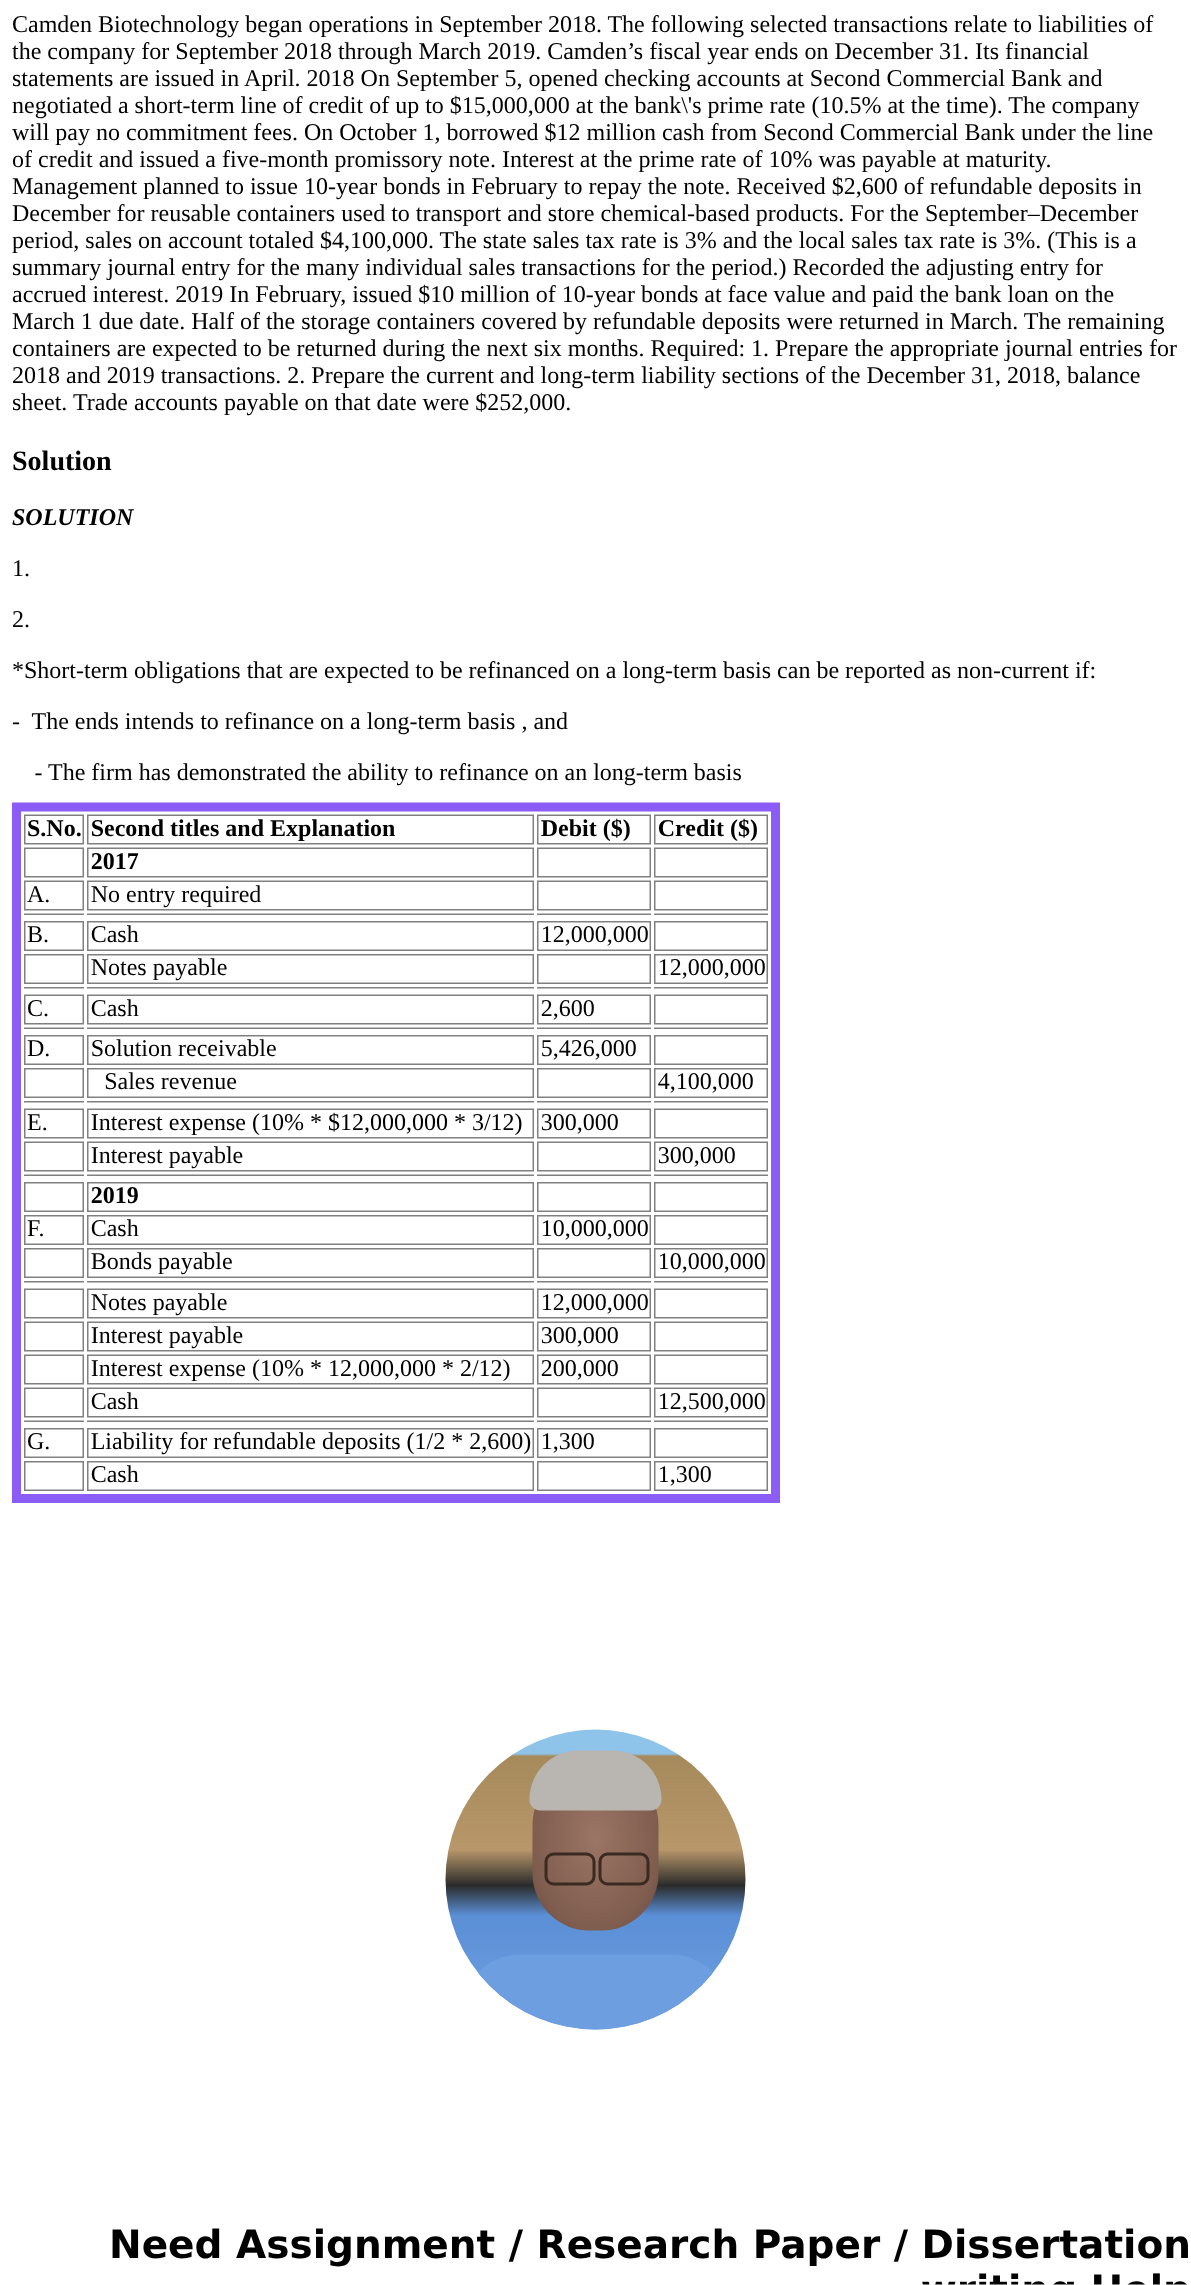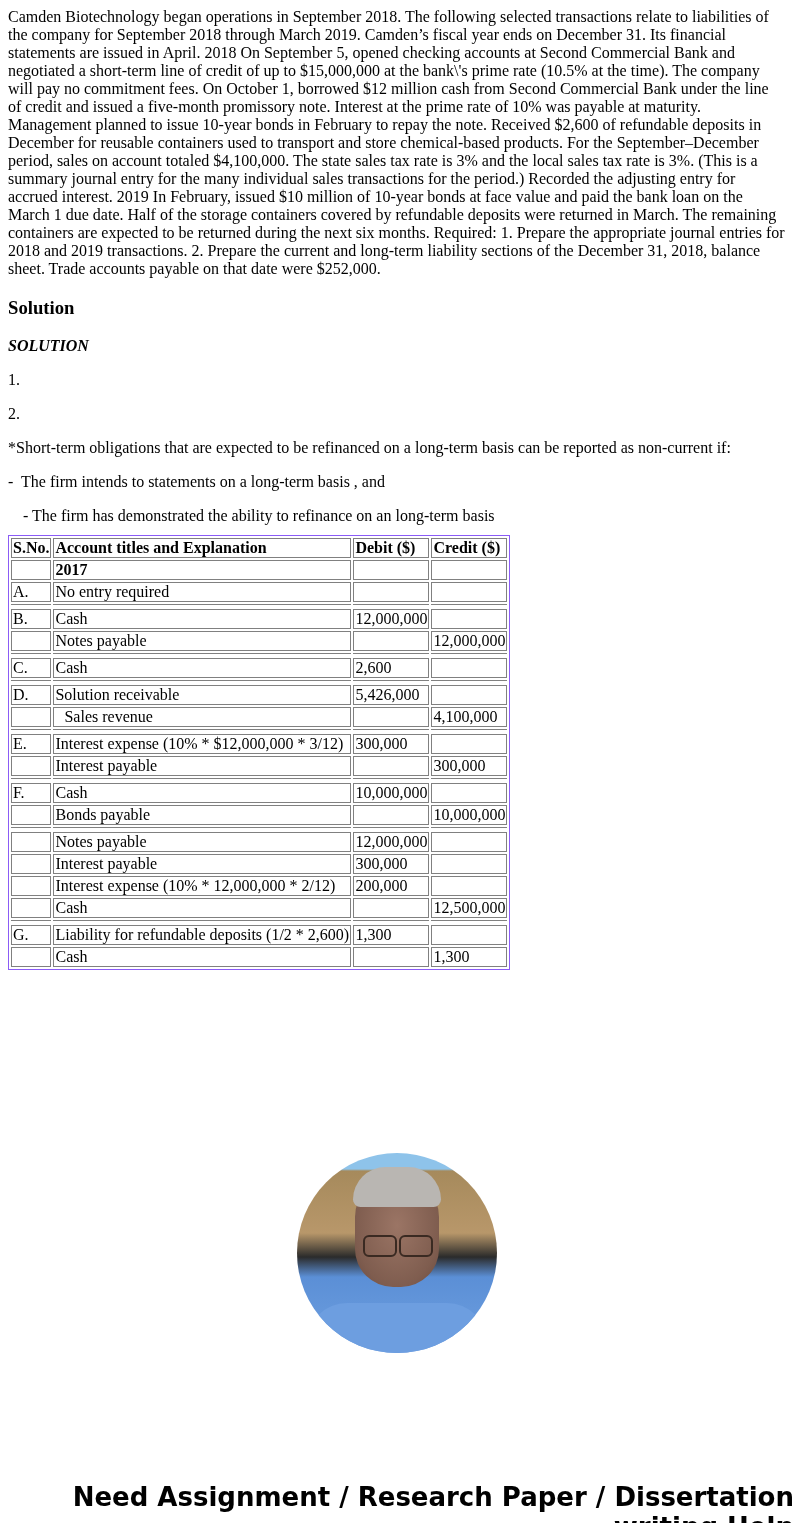--- a/index.html
+++ b/index.html
@@ -12,21 +12,21 @@
       position: relative;
     }
     .content { padding: 8px 8px 0 8px; }
     p { margin: 0 0 16px 0; line-height: 18px; }
     .problem { margin: 0; line-height: 18px; }
     h3.sol-heading {
       font-size: 18.7px; font-weight: bold; margin: 19px 0 18px 0; line-height: 22px;
     }
     .sol-label { font-style: italic; font-weight: bold; }
     table.journal {
-      border: 1px solid #8b5cf6;
+      border: 6px solid #8b5cf6;
       border-collapse: separate;
       border-spacing: 2px;
       margin-top: 0;
     }
     table.journal td, table.journal th {
       border: 1px solid #808080;
       padding: 0 1px;
       height: 18px;
       line-height: 18px;
       font-size: 16px;
@@ -81,28 +81,28 @@
 
 <div class="content">
   <p class="problem">Camden Biotechnology began operations in September 2018. The following selected transactions relate to liabilities of the company for September 2018 through March 2019. Camden’s fiscal year ends on December 31. Its financial statements are issued in April. 2018 On September 5, opened checking accounts at Second Commercial Bank and negotiated a short-term line of credit of up to $15,000,000 at the bank\'s prime rate (10.5% at the time). The company will pay no commitment fees. On October 1, borrowed $12 million cash from Second Commercial Bank under the line of credit and issued a five-month promissory note. Interest at the prime rate of 10% was payable at maturity. Management planned to issue 10-year bonds in February to repay the note. Received $2,600 of refundable deposits in December for reusable containers used to transport and store chemical-based products. For the September–December period, sales on account totaled $4,100,000. The state sales tax rate is 3% and the local sales tax rate is 3%. (This is a summary journal entry for the many individual sales transactions for the period.) Recorded the adjusting entry for accrued interest. 2019 In February, issued $10 million of 10-year bonds at face value and paid the bank loan on the March 1 due date. Half of the storage containers covered by refundable deposits were returned in March. The remaining containers are expected to be returned during the next six months. Required: 1. Prepare the appropriate journal entries for 2018 and 2019 transactions. 2. Prepare the current and long-term liability sections of the December 31, 2018, balance sheet. Trade accounts payable on that date were $252,000.</p>
 
   <h3 class="sol-heading">Solution</h3>
 
   <p><span class="sol-label">SOLUTION</span></p>
   <p>1.</p>
   <p>2.</p>
   <p>*Short-term obligations that are expected to be refinanced on a long-term basis can be reported as non-current if:</p>
-  <p style="white-space:pre;">-  The firm intends to statements on a long-term basis , and</p>
+  <p style="white-space:pre;">-  The ends intends to refinance on a long-term basis , and</p>
   <p style="margin-bottom:10px;margin-left:15px;">- The firm has demonstrated the ability to refinance on an long-term basis</p>
 
   <table class="journal">
     <thead>
       <tr>
         <th class="c-sno">S.No.</th>
-        <th class="c-acct">Account titles and Explanation</th>
+        <th class="c-acct">Second titles and Explanation</th>
         <th class="c-debit">Debit ($)</th>
         <th class="c-credit">Credit ($)</th>
       </tr>
     </thead>
     <tbody id="journal-body">
         <tr class="yr">
           <td></td>
           <td class="acct">2017</td>
           <td></td>
           <td></td>
@@ -175,20 +175,26 @@
         </tr>
         <tr>
           <td></td>
           <td class="acct">Interest payable</td>
           <td></td>
           <td>300,000</td>
         </tr>
         <tr class="sep">
           <td></td>
           <td></td>
+          <td></td>
+          <td></td>
+        </tr>
+        <tr class="yr">
+          <td></td>
+          <td class="acct">2019</td>
           <td></td>
           <td></td>
         </tr>
         <tr>
           <td>F.</td>
           <td class="acct">Cash</td>
           <td>10,000,000</td>
           <td></td>
         </tr>
         <tr>

